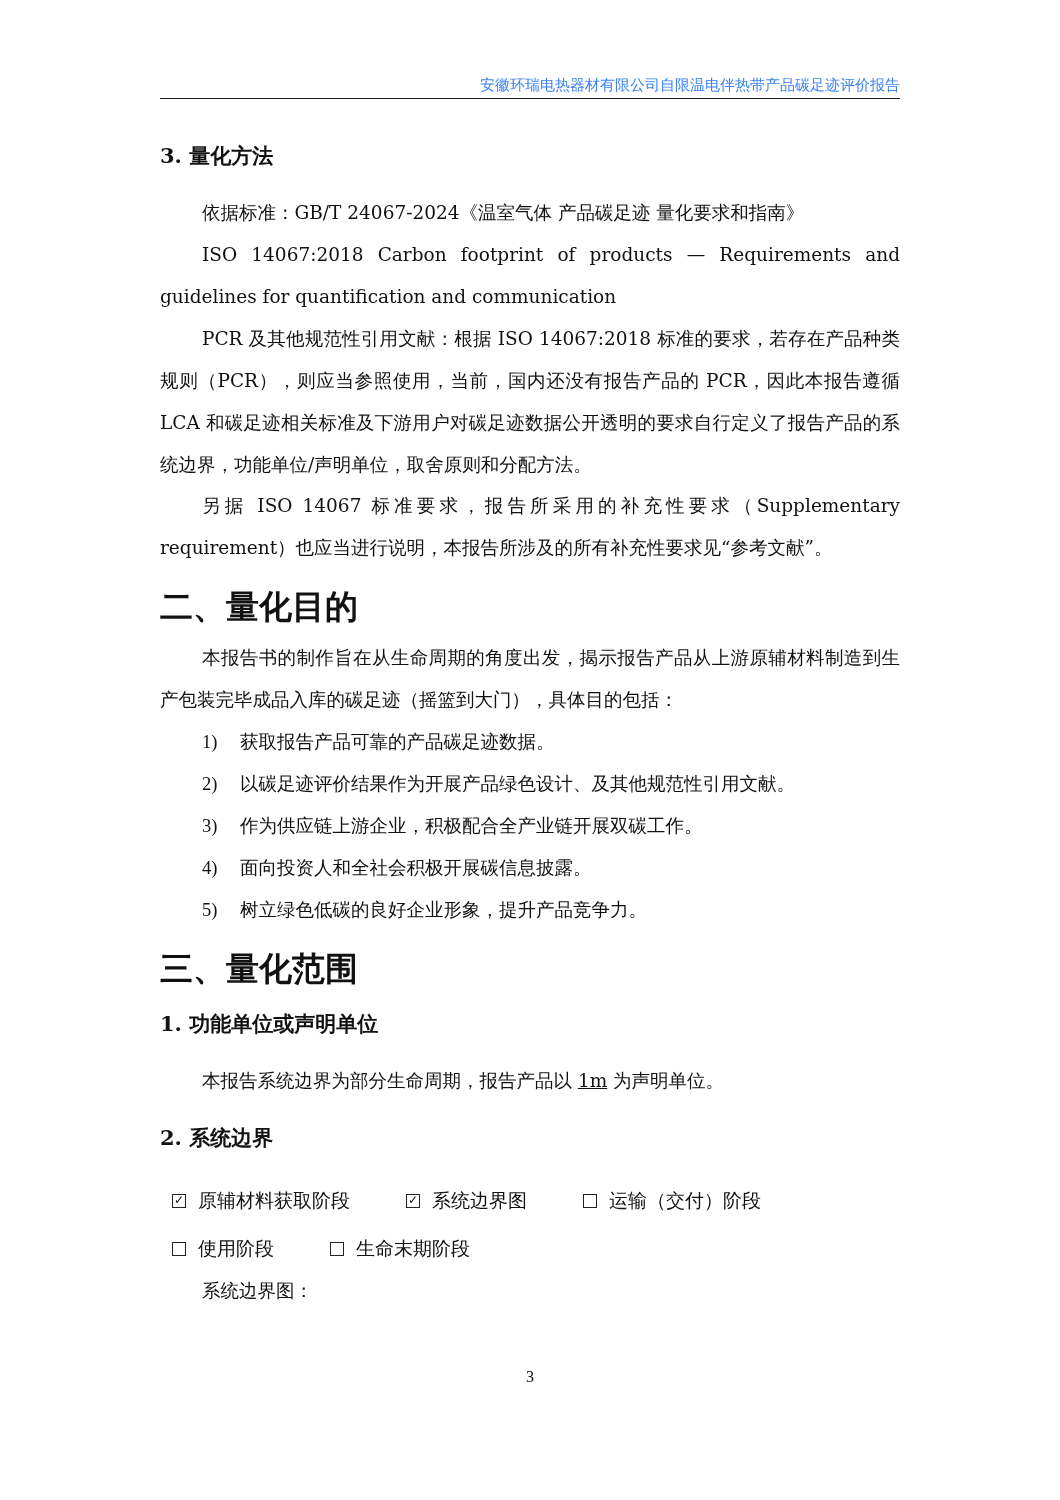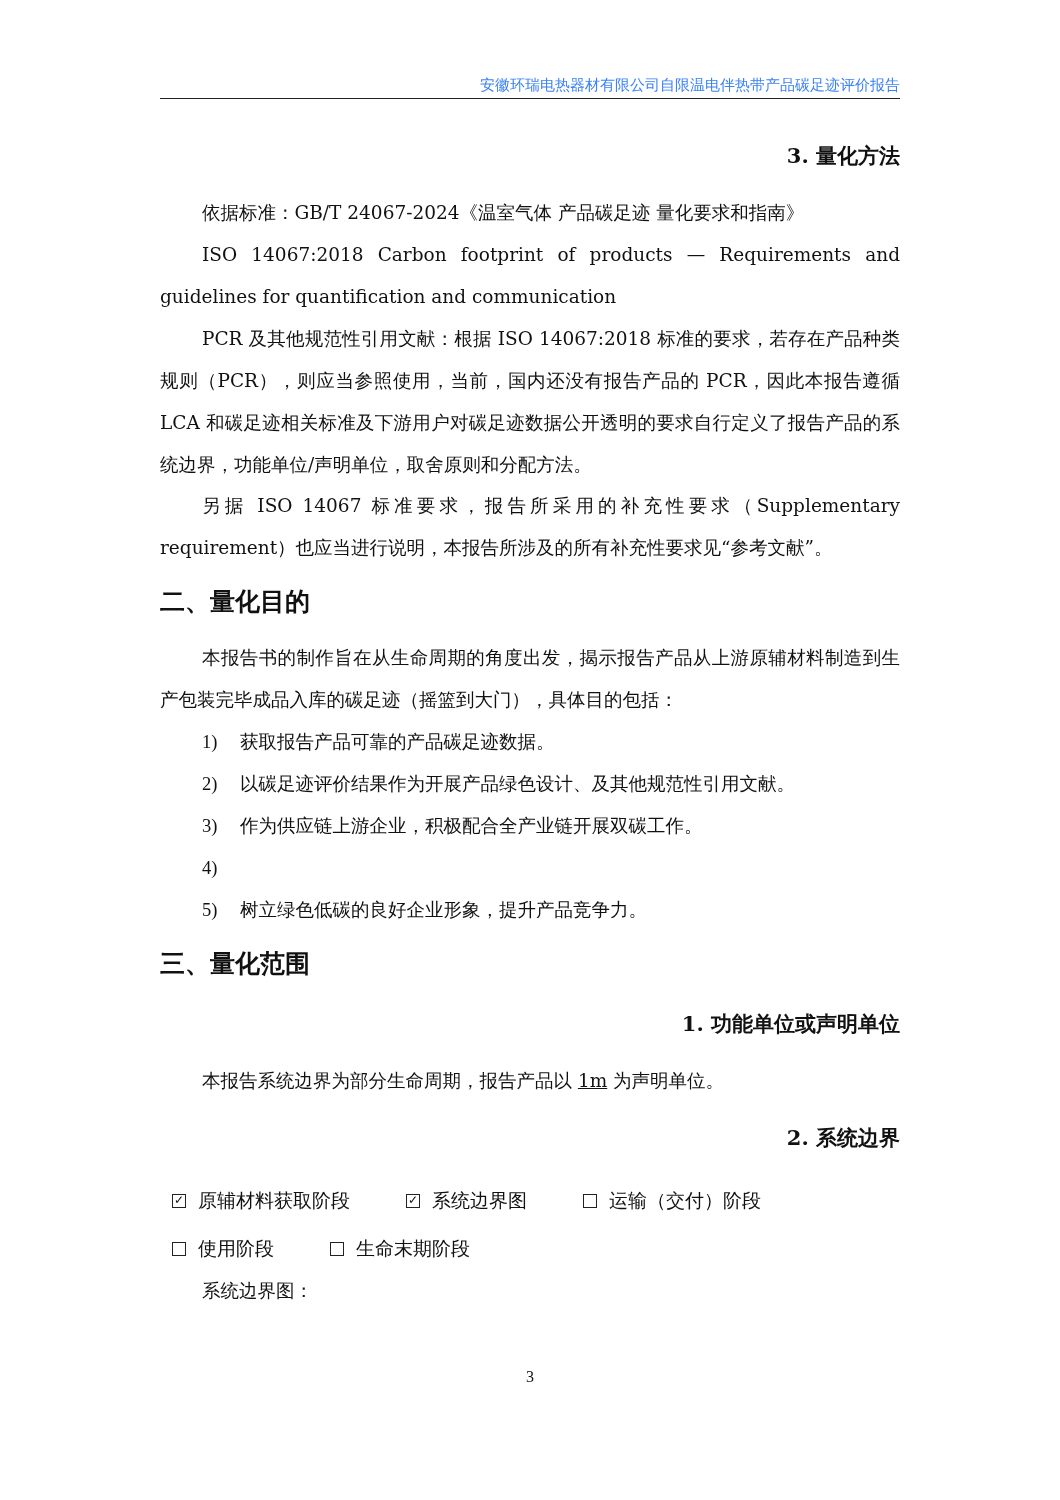--- a/index.html
+++ b/index.html
@@ -3,22 +3,22 @@
 <meta charset="utf-8">
 <style>
   html, body { margin: 0; padding: 0; background: #ffffff; }
   body { width: 1060px; height: 1500px; position: relative; overflow: hidden;
          font-family: "DejaVu Serif", "Liberation Serif", serif; color: #111; }
   .header { position: absolute; left: 160px; right: 160px; top: 74px; height: 24px;
             border-bottom: 1.5px solid #222; text-align: right; font-size: 15px;
             font-family: Liberation Sans, sans-serif; color: #3b82f6; }
   .header span { position: relative; top: 2px; }
   .abs { position: absolute; left: 160px; right: 160px; }
-  .h3 { font-size: 21px; font-weight: bold; text-align: right; }
-  .h2 { font-size: 25px; font-weight: bold; }
+  .h3 { font-size: 21px; font-weight: bold; }
+  .h2 { font-size: 33px; font-weight: bold; }
   .p { font-size: 18.5px; line-height: 42px; text-align: justify; }
   .indent { text-indent: 42px; }
   .li { font-size: 18.5px; height: 42px; line-height: 42px; padding-left: 42px; display: flex; }
   .li .num { width: 38px; font-family: "Liberation Serif", serif; }
   .u { text-decoration: underline; }
   .chk-row { font-size: 19px; display: flex; align-items: center; height: 42px; }
   .chk { display: inline-flex; align-items: center; margin-right: 44px; padding-left: 12px; }
   .box { width: 12px; height: 12px; border: 1.5px solid #222; display: inline-block;
          margin-right: 12px; position: relative; font-size: 12px; line-height: 12px; text-align: center; }
   .box.checked::after { content: "✓"; position: absolute; left: 0; top: -1px; width: 12px; font-size: 12px; }
@@ -54,20 +54,21 @@
   <div class="li">
     <span class="num">2)</span>
     <span>以碳足迹评价结果作为开展产品绿色设计、及其他规范性引用文献。</span>
   </div>
   <div class="li">
     <span class="num">3)</span>
     <span>作为供应链上游企业，积极配合全产业链开展双碳工作。</span>
   </div>
   <div class="li">
     <span class="num">4)</span>
+    <span>面向投资人和全社会积极开展碳信息披露。</span>
   </div>
   <div class="li">
     <span class="num">5)</span>
     <span>树立绿色低碳的良好企业形象，提升产品竞争力。</span>
   </div>
 </div>
 
 <div class="abs h2" style="top:947px;">三、量化范围</div>
 
 <div class="abs h3" style="top:1010px;">1. 功能单位或声明单位</div>

